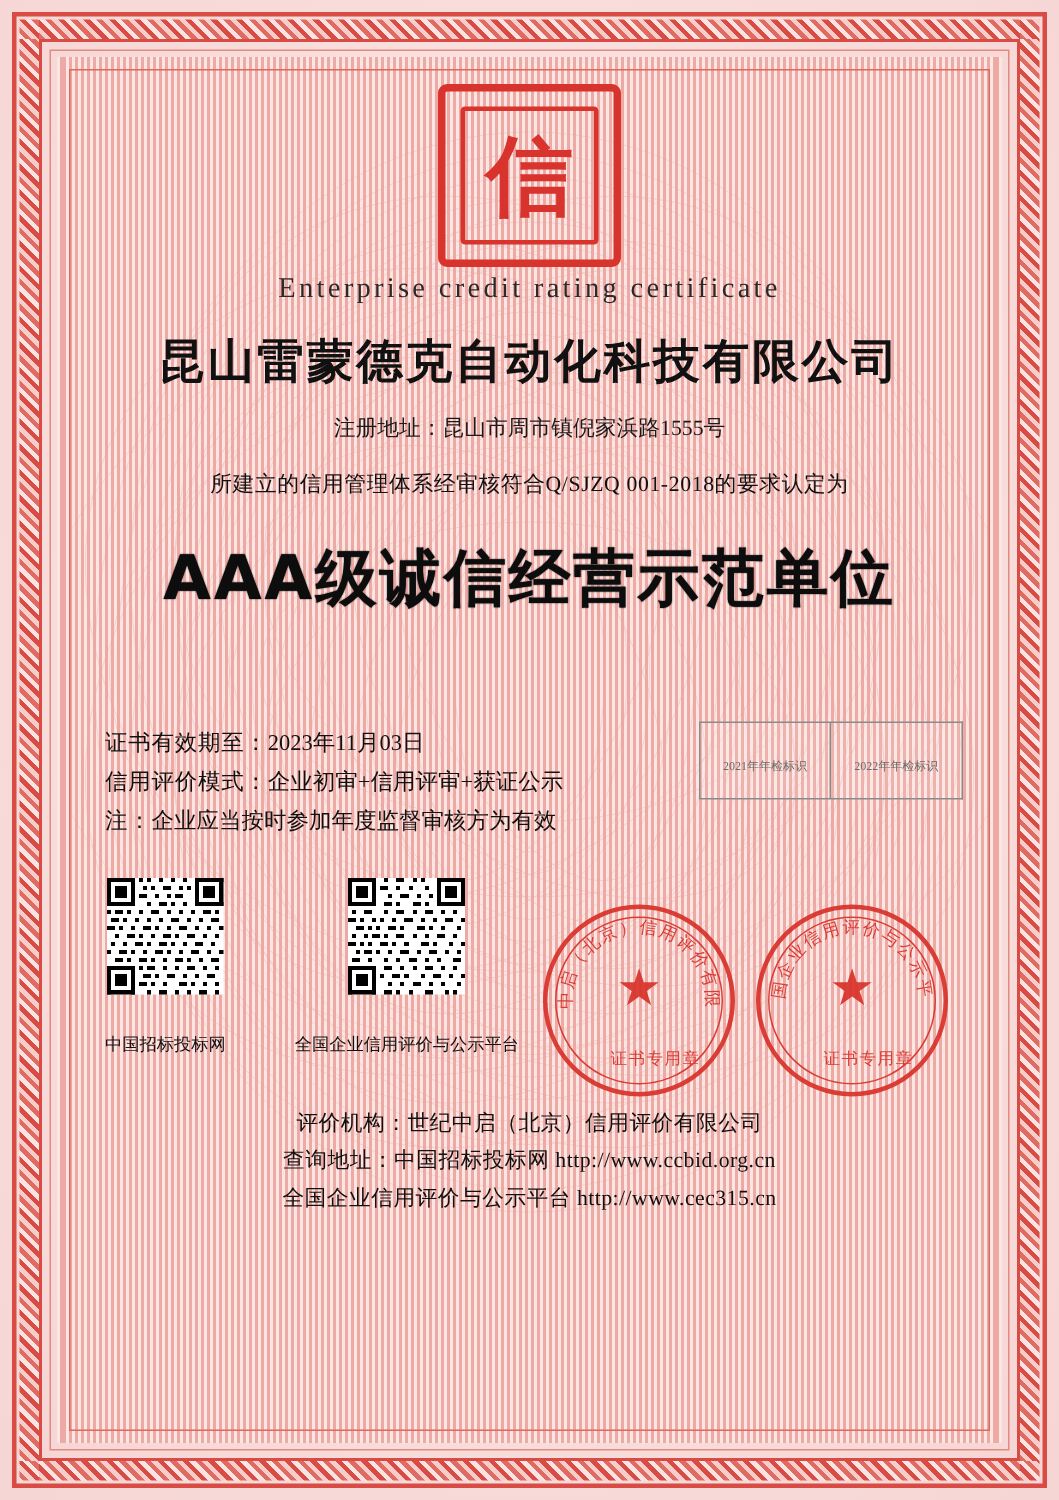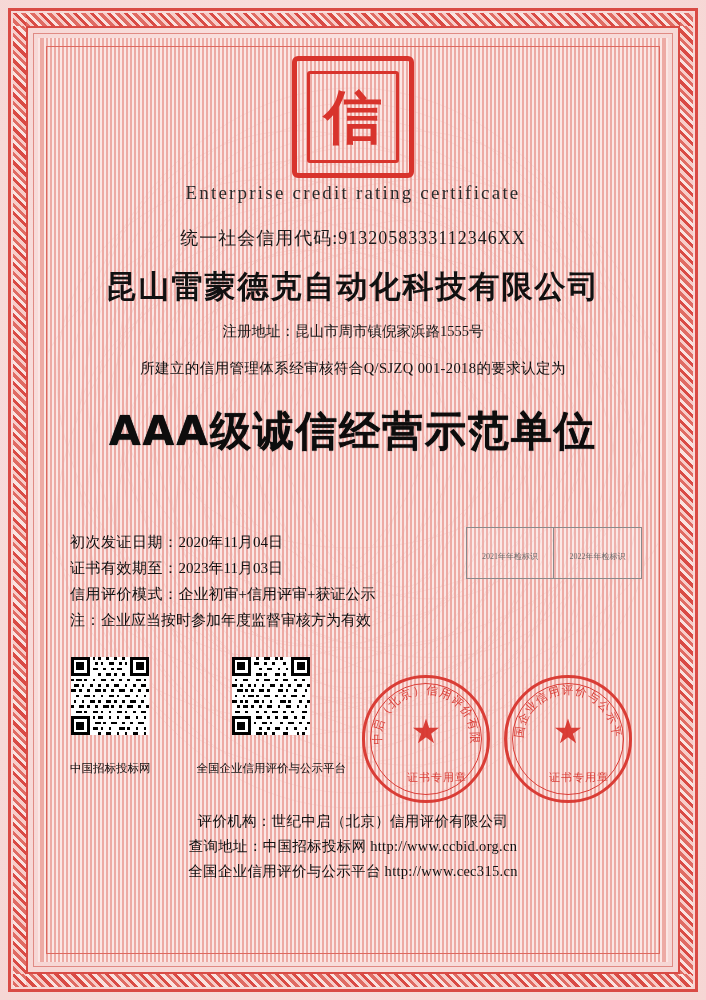--- a/index.html
+++ b/index.html
@@ -283,42 +283,38 @@
   </div>
 
   <div class="content">
 
     <div class="seal-top">
       <div class="inner">信</div>
     </div>
 
     <div class="title-en">Enterprise credit rating certificate</div>
 
-    <div class="uscc">统一社会信用代码:9132058333112346XX</div>
 
     <div class="company">昆山雷蒙德克自动化科技有限公司</div>
     <div class="addr">注册地址：昆山市周市镇倪家浜路1555号</div>
 
     <div class="statement">所建立的信用管理体系经审核符合Q/SJZQ 001-2018的要求认定为</div>
 
     <div class="grade">AAA级诚信经营示范单位</div>
 
     <div class="details">
       <div class="insp">
         <div class="insp-box">
           <span>2021年年检标识</span>
         </div>
         <div class="insp-box">
           <span>2022年年检标识</span>
         </div>
       </div>
 
-      <div class="det-row">
-        <span class="lbl">初次发证日期：</span><span>2020年11月04日</span>
-      </div>
       <div class="det-row">
         <span class="lbl">证书有效期至：</span><span>2023年11月03日</span>
       </div>
       <div class="det-row">
         <span class="lbl">信用评价模式：</span><span>企业初审+信用评审+获证公示</span>
       </div>
       <div class="det-row">
         <span class="lbl">注：</span><span>企业应当按时参加年度监督审核方为有效</span>
       </div>
     </div>

